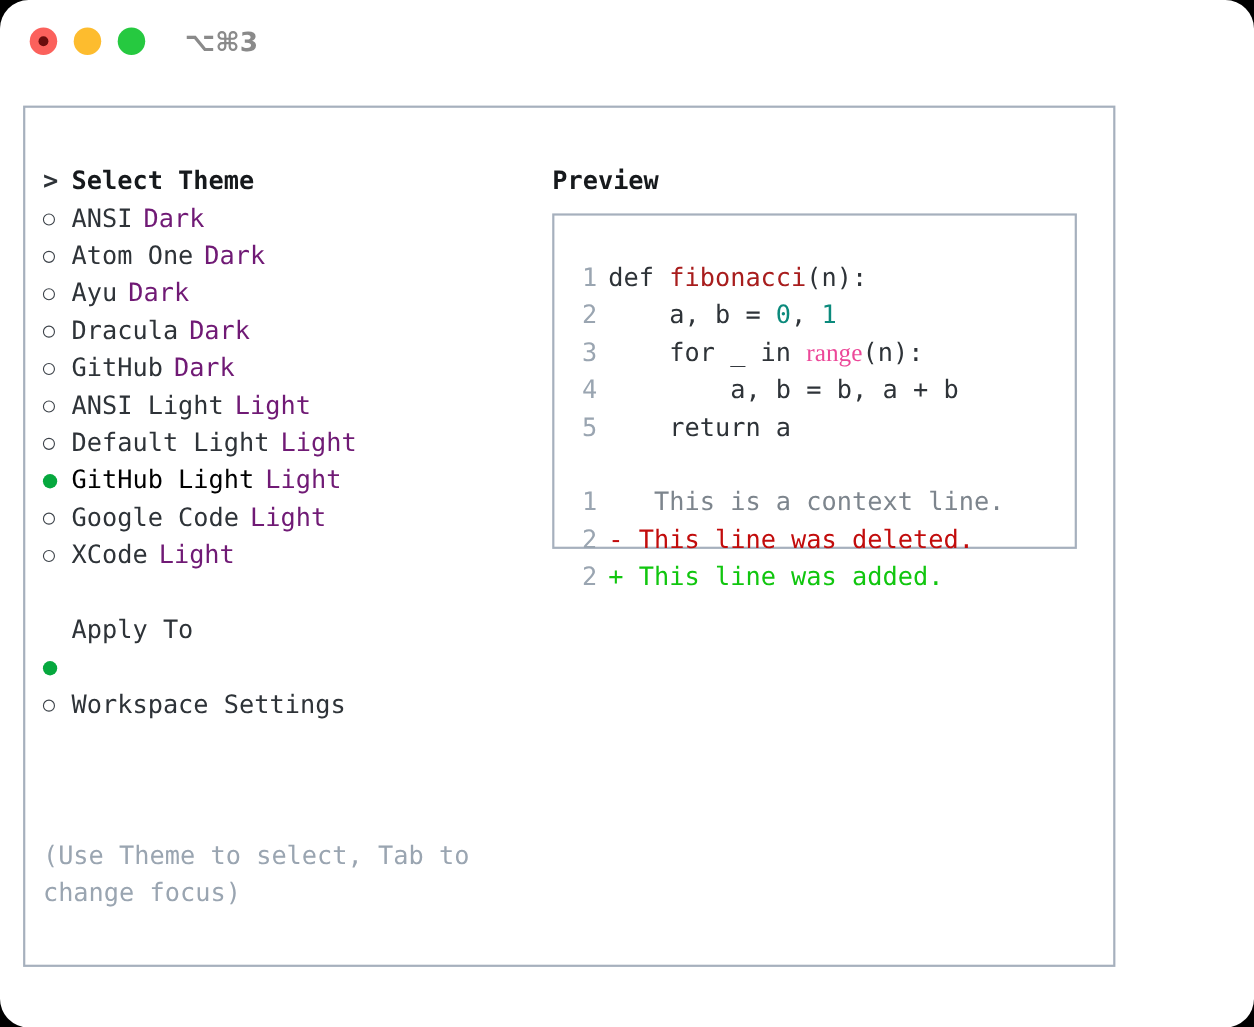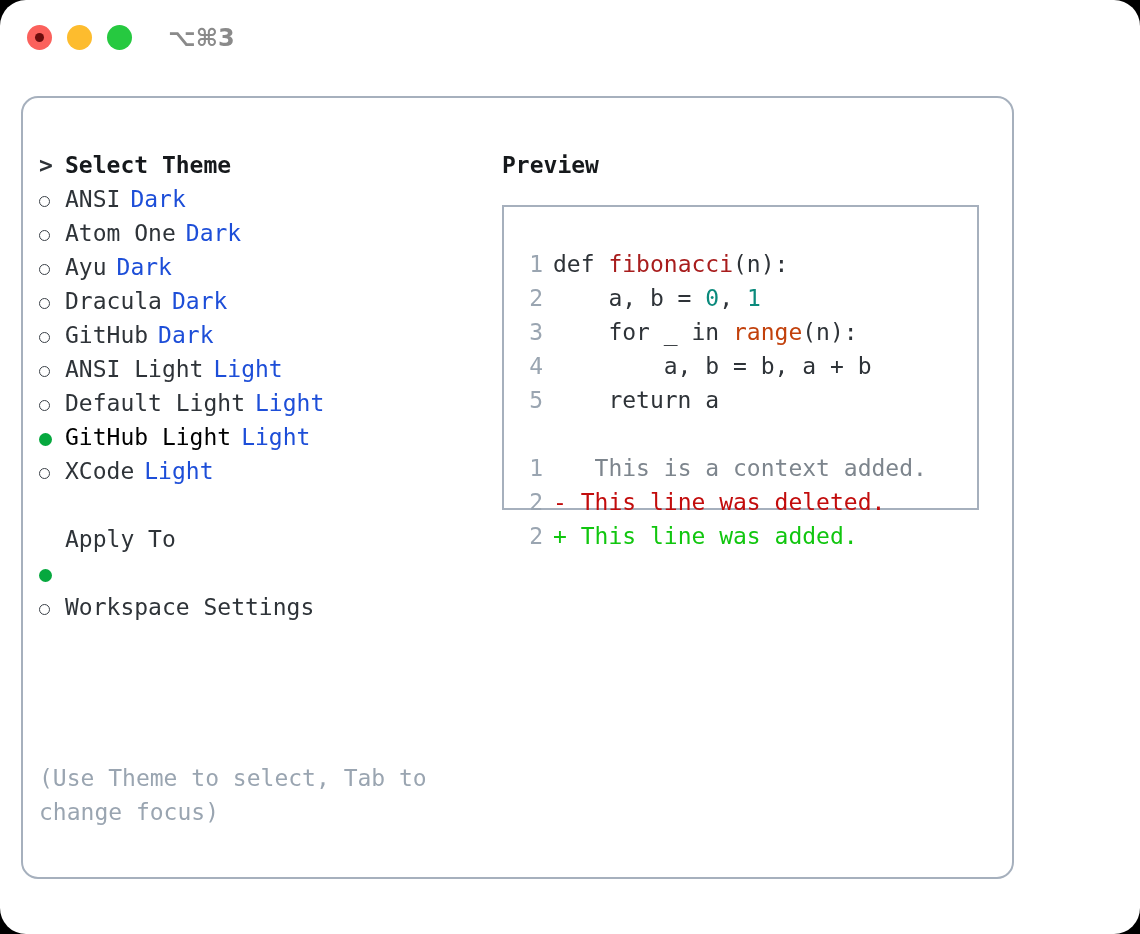--- a/index.html
+++ b/index.html
@@ -69,21 +69,21 @@
   }
 
   
   .panel {
     position: absolute;
     left: 21px;
     top: 96px;
     width: 993px;
     height: 783px;
     border: 2px solid #a6b0bd;
-    border-radius: 17px;
+    border-radius: 0;
     box-sizing: border-box;
     background: #ffffff;
   }
 
   
   .left-col {
     position: absolute;
     left: 16px;
     top: 50px;
     width: 440px;
@@ -126,21 +126,21 @@
     height: 11px;
     border-radius: 50%;
     border: 1.6px solid #3b4148;
     box-sizing: border-box;
     vertical-align: middle;
     margin-bottom: 2px;
   }
   .item-label { color: #2e3338; text-align: right; }
   .item-label.selected { color: #000000; }
   .badge {
-    color: #1d4ed8;
+    color: #701a75;
     margin-left: 10px;
     text-align: center;
   }
   .spacer-row { height: 34px; }
   .hint {
     position: absolute;
     left: 16px;
     top: 663px;
     width: 420px;
     font-size: 23px;
@@ -157,21 +157,21 @@
   }
   .preview-title {
     font-size: 23px;
     font-weight: bold;
     color: #16191c;
     line-height: 34px;
   }
   .code-box {
     position: absolute;
     left: 0px;
-    top: 57px;
+    top: 46px;
     width: 477px;
     height: 305px;
     border: 2px solid #a6b0bd;
     box-sizing: border-box;
     background: #ffffff;
   }
   .code-inner {
     position: absolute;
     left: 13px;
     top: 40px;
@@ -185,21 +185,21 @@
   }
   .lnum {
     display: inline-block;
     width: 26px;
     text-align: right;
     color: #9aa5b1;
     margin-right: 10px;
   }
   .tok-fn { color: #a81d1d; }
   .tok-num { color: #0b8a7c; }
-  .tok-builtin { color: #c2410c; }
+  .tok-builtin { color: #ec4899; font-family: Liberation Serif, serif; }
   .tok-plain { color: #2e3338; }
   .diff-gap { height: 34px; }
   .diff-context { color: #7d858d; }
   .diff-del { color: #c20c0c; }
   .diff-add { color: #11c60f; }
 </style>
 </head>
 <body>
 
 <div class="app-window">
@@ -223,20 +223,21 @@
       </div>
       <div id="theme-list">
           <div class="row"><span class="marker-dot"><span class="dot-empty"></span></span><span class="item-label">ANSI</span><span class="badge">Dark</span></div>
           <div class="row"><span class="marker-dot"><span class="dot-empty"></span></span><span class="item-label">Atom One</span><span class="badge">Dark</span></div>
           <div class="row"><span class="marker-dot"><span class="dot-empty"></span></span><span class="item-label">Ayu</span><span class="badge">Dark</span></div>
           <div class="row"><span class="marker-dot"><span class="dot-empty"></span></span><span class="item-label">Dracula</span><span class="badge">Dark</span></div>
           <div class="row"><span class="marker-dot"><span class="dot-empty"></span></span><span class="item-label">GitHub</span><span class="badge">Dark</span></div>
           <div class="row"><span class="marker-dot"><span class="dot-empty"></span></span><span class="item-label">ANSI Light</span><span class="badge">Light</span></div>
           <div class="row"><span class="marker-dot"><span class="dot-empty"></span></span><span class="item-label">Default Light</span><span class="badge">Light</span></div>
           <div class="row"><span class="marker-dot"><span class="dot-filled"></span></span><span class="item-label selected">GitHub Light</span><span class="badge">Light</span></div>
+          <div class="row"><span class="marker-dot"><span class="dot-empty"></span></span><span class="item-label">Google Code</span><span class="badge">Light</span></div>
           <div class="row"><span class="marker-dot"><span class="dot-empty"></span></span><span class="item-label">XCode</span><span class="badge">Light</span></div>
         </div>
 
       <div class="spacer-row"></div>
 
       <div class="row">
         <span class="marker"></span><span>Apply To</span>
       </div>
       <div id="apply-list">
           <div class="row"><span class="marker-dot"><span class="dot-filled"></span></span></div>
@@ -252,21 +253,21 @@
         <div class="code-inner">
           <div id="code-lines">
               <div class="code-line"><span class="lnum">1</span><span class="tok-plain">def </span><span class="tok-fn">fibonacci</span><span class="tok-plain">(n):</span></div>
               <div class="code-line"><span class="lnum">2</span><span class="tok-plain">    a, b = </span><span class="tok-num">0</span><span class="tok-plain">, </span><span class="tok-num">1</span></div>
               <div class="code-line"><span class="lnum">3</span><span class="tok-plain">    for _ in </span><span class="tok-builtin">range</span><span class="tok-plain">(n):</span></div>
               <div class="code-line"><span class="lnum">4</span><span class="tok-plain">        a, b = b, a + b</span></div>
               <div class="code-line"><span class="lnum">5</span><span class="tok-plain">    return a</span></div>
             </div>
           <div class="diff-gap"></div>
           <div id="diff-lines">
-              <div class="code-line"><span class="lnum">1</span><span class="diff-context"> </span><span class="diff-context">  This is a context added.</span></div>
+              <div class="code-line"><span class="lnum">1</span><span class="diff-context"> </span><span class="diff-context">  This is a context line.</span></div>
               <div class="code-line"><span class="lnum">2</span><span class="diff-del">-</span><span class="diff-del"> This line was deleted.</span></div>
               <div class="code-line"><span class="lnum">2</span><span class="diff-add">+</span><span class="diff-add"> This line was added.</span></div>
             </div>
         </div>
       </div>
     </div>
 
   </div>
 </div>
 

